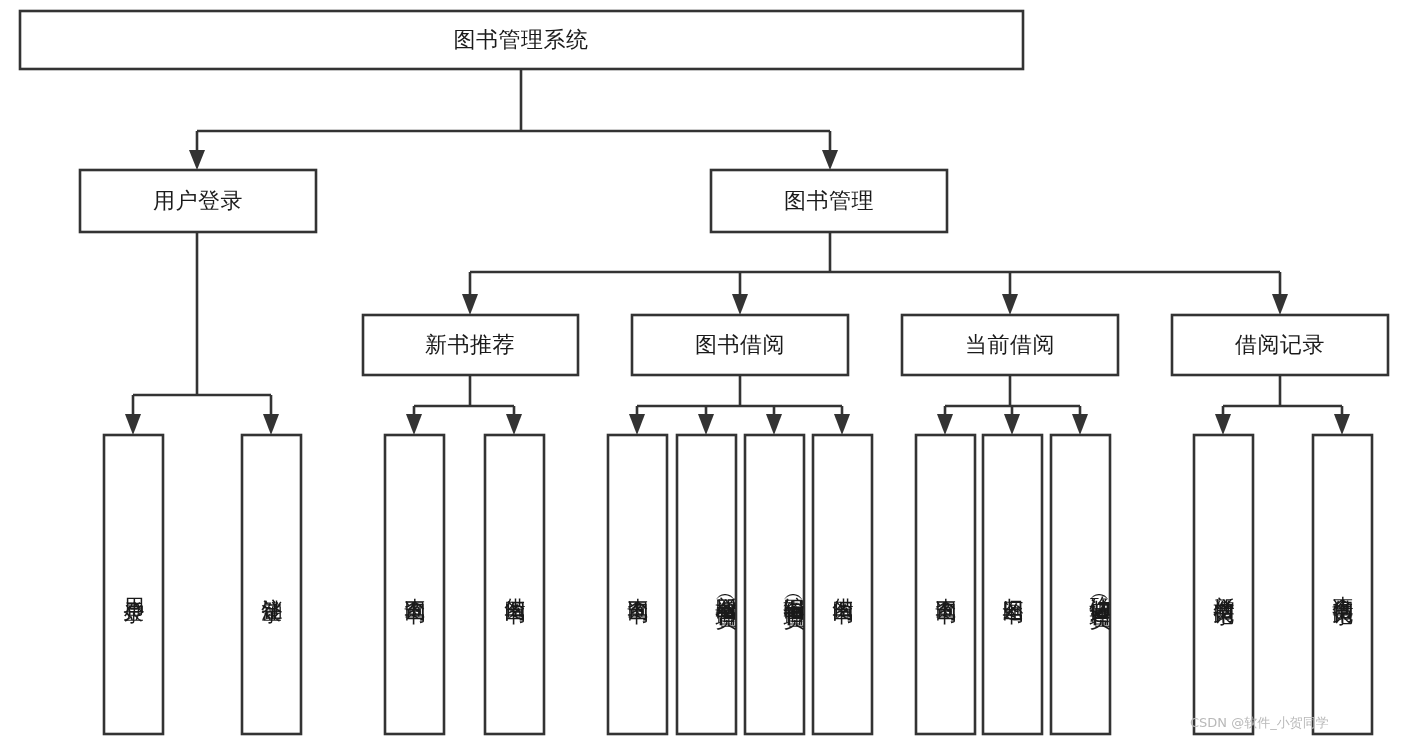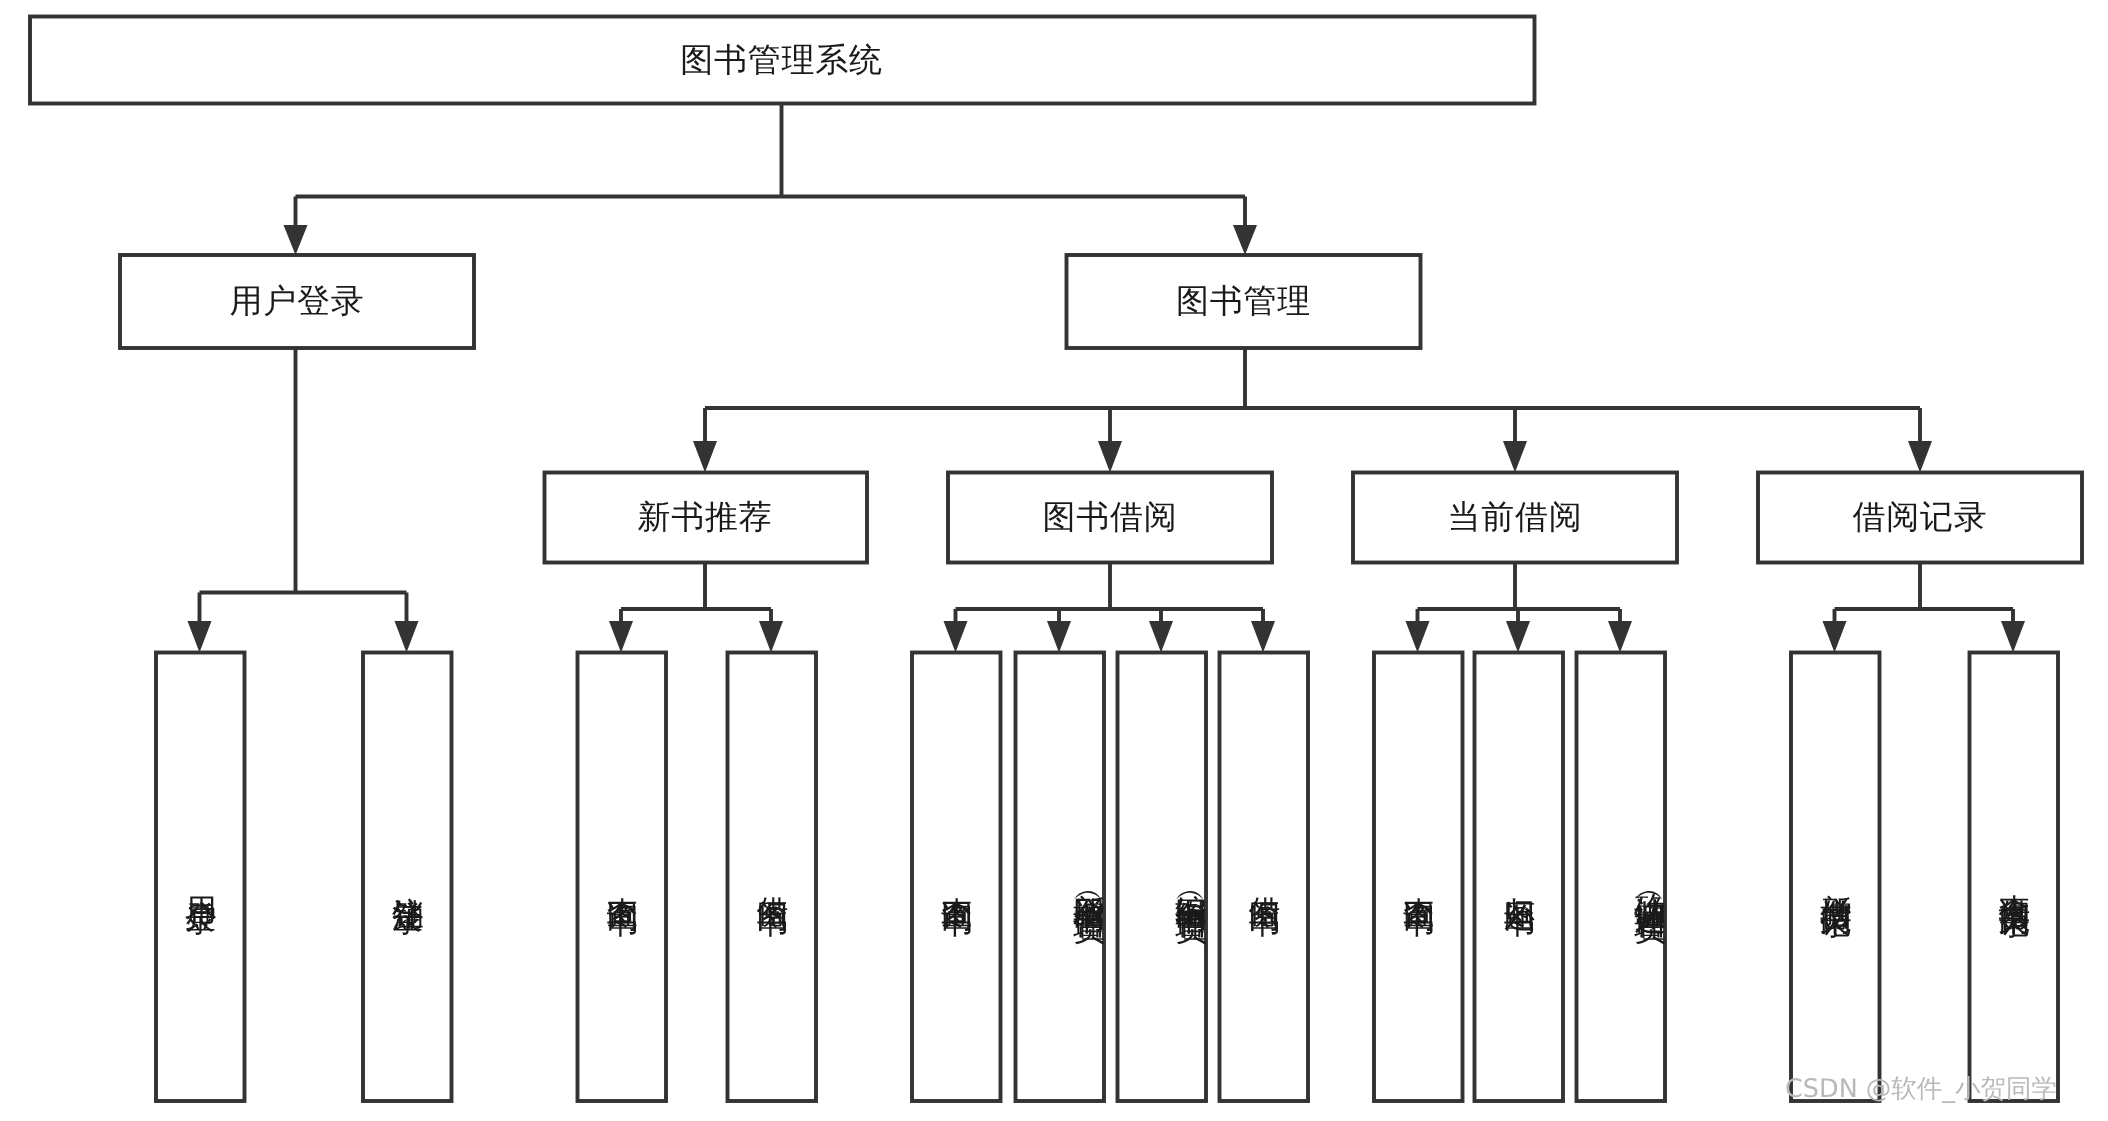--- a/index.html
+++ b/index.html
@@ -63,21 +63,21 @@
     align-items: center;
     justify-content: center;
     text-align: center;
     line-height: 1;
     pointer-events: none;
     white-space: nowrap;
   }
   .watermark {
     position: absolute;
     font-family: "DejaVu Sans", "Liberation Sans", sans-serif;
-    font-size: 17px;
+    font-size: 13px;
     color: #b9b9b9;
     white-space: nowrap;
     left: 1190px;
     top: 714px;
   }
 </style>
 </head>
 <body>
 
 <div id="diagram-root">

